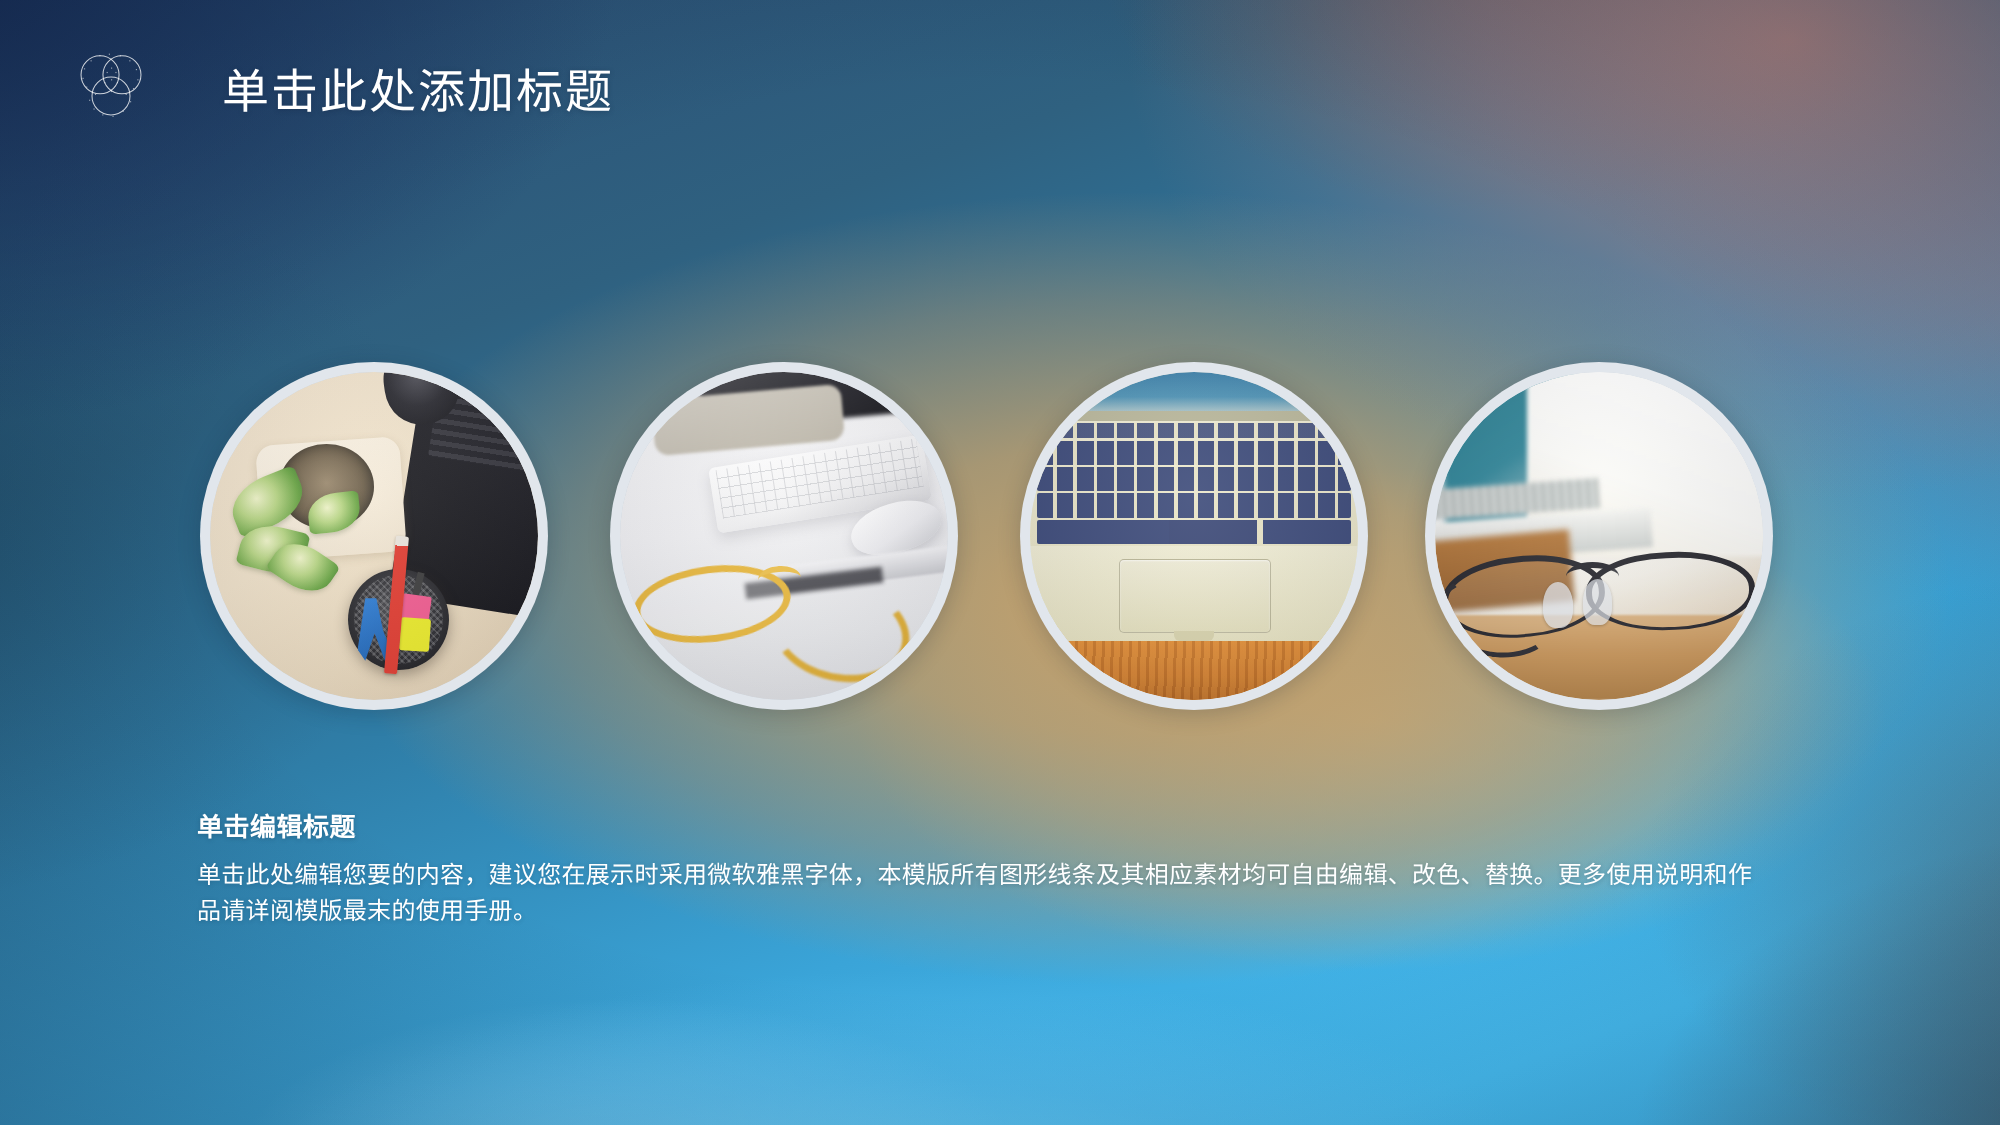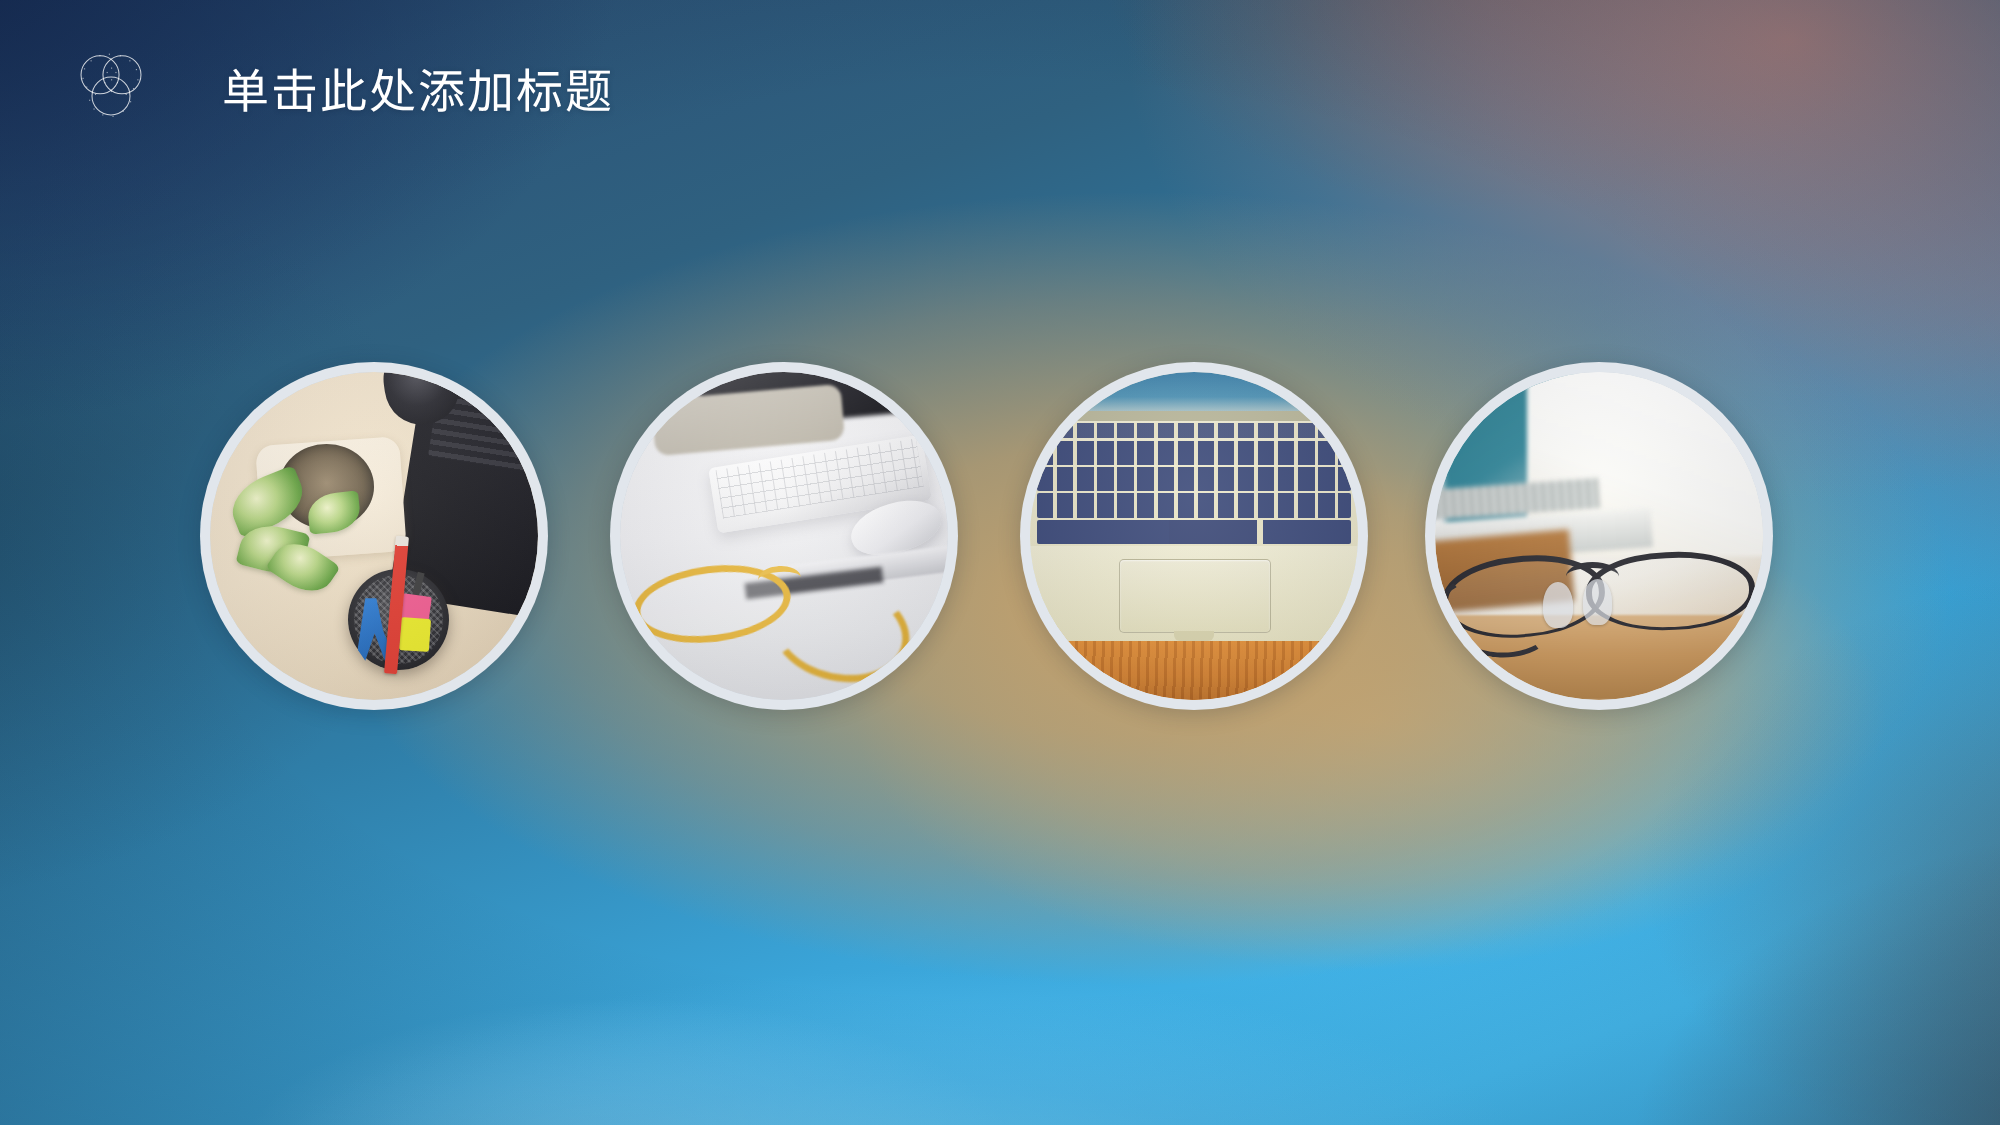--- a/index.html
+++ b/index.html
@@ -357,14 +357,18 @@
           <i class="gl-br"></i>
           <i class="gl-r"></i>
         <i class="gl-tm"></i>
           <i class="nose"></i>
           <i class="nose2"></i>
       </div>
     </div>
 
   </div>
 
+  <div id="textblock">
+    <div id="sub-title">单击编辑标题</div>
+    <p id="body-text">单击此处编辑您要的内容，建议您在展示时采用微软雅黑字体，本模版所有图形线条及其相应素材均可自由编辑、改色、替换。更多使用说明和作品请详阅模版最末的使用手册。</p>
+  </div>
 
 </div>
 
 </body></html>

